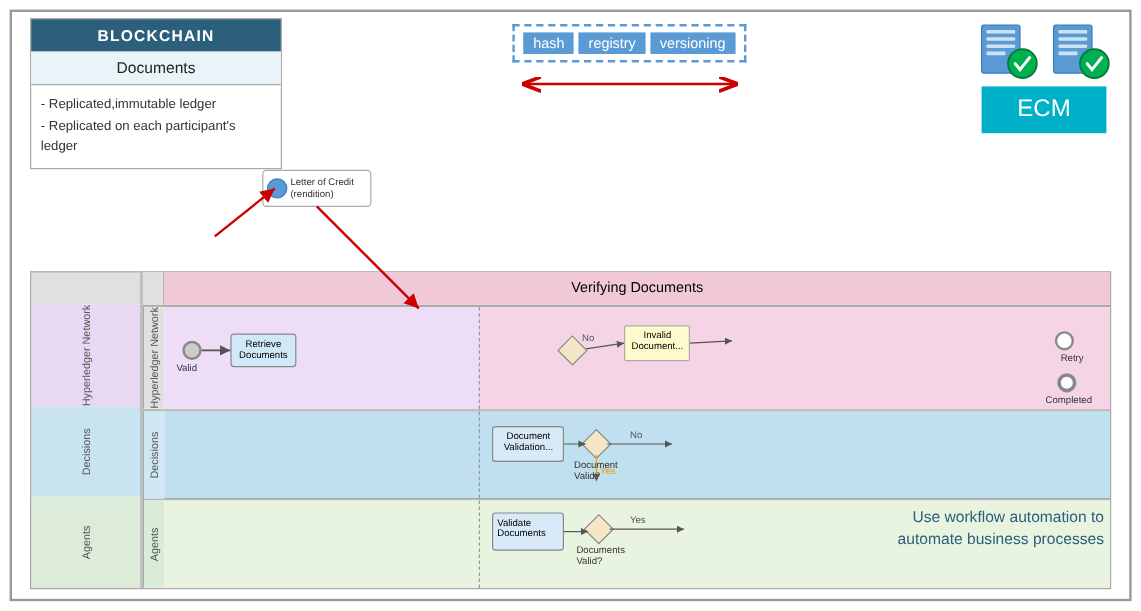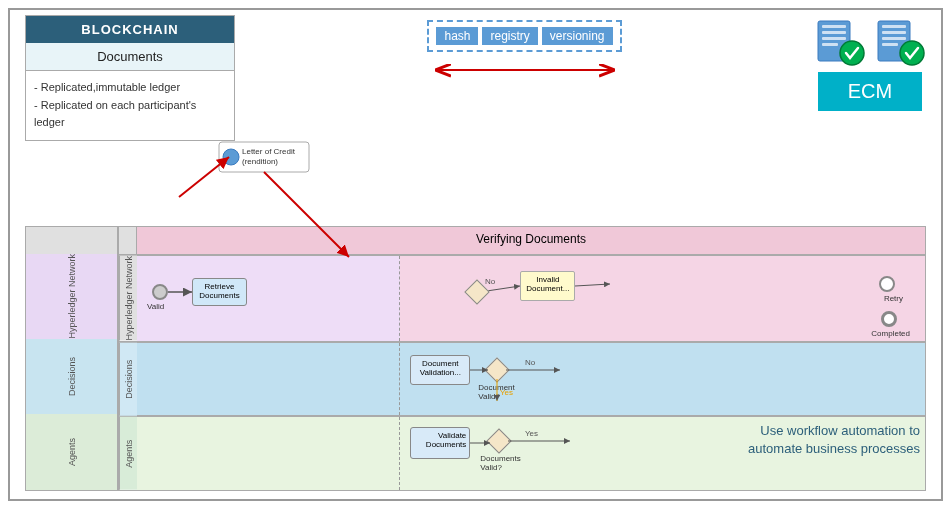--- a/index.html
+++ b/index.html
@@ -285,21 +285,21 @@
           </svg>
         </div>
       </div>
 
       <div class="bpm-lane" style="flex:1;">
         <div class="lane-label" style="background:#d8ecd8;">Agents</div>
         <div style="flex:1; background:#e8f4e0; position:relative; border-right: 1px dashed #999;">
         </div>
         <div style="flex:2; background:#e8f4e0; position:relative;">
 
-          <div style="position:absolute; left:10px; top:10px; width:60px; height:32px; background:#d8eaf8; border:1px solid #888; border-radius:3px; font-size:8px; text-align:right; padding:3px;">Validate<br>Documents</div>
+          <div style="position:absolute; left:10px; top:10px; width:60px; height:32px; background:#d8eaf8; border:1px solid #888; border-radius:3px; font-size:8px; text-align:left; padding:3px;">Validate<br>Documents</div>
 
           <div style="position:absolute; left:90px; top:15px; width:18px; height:18px; background:#f5e6c8; border:1px solid #888; transform:rotate(45deg);"></div>
           <div style="position:absolute; left:80px; top:37px; font-size:8px; color:#333;">Documents<br>Valid?</div>
           <svg style="position:absolute;top:0;left:0;width:100%;height:100%;pointer-events:none;">
             <defs>
               <marker id="ah6" markerWidth="6" markerHeight="6" refX="6" refY="3" orient="auto">
                 <path d="M0,0 L6,3 L0,6" fill="#555"></path>
               </marker>
             </defs>
             <line x1="70" y1="26" x2="90" y2="26" stroke="#555" stroke-width="1" marker-end="url(#ah6)"></line>

